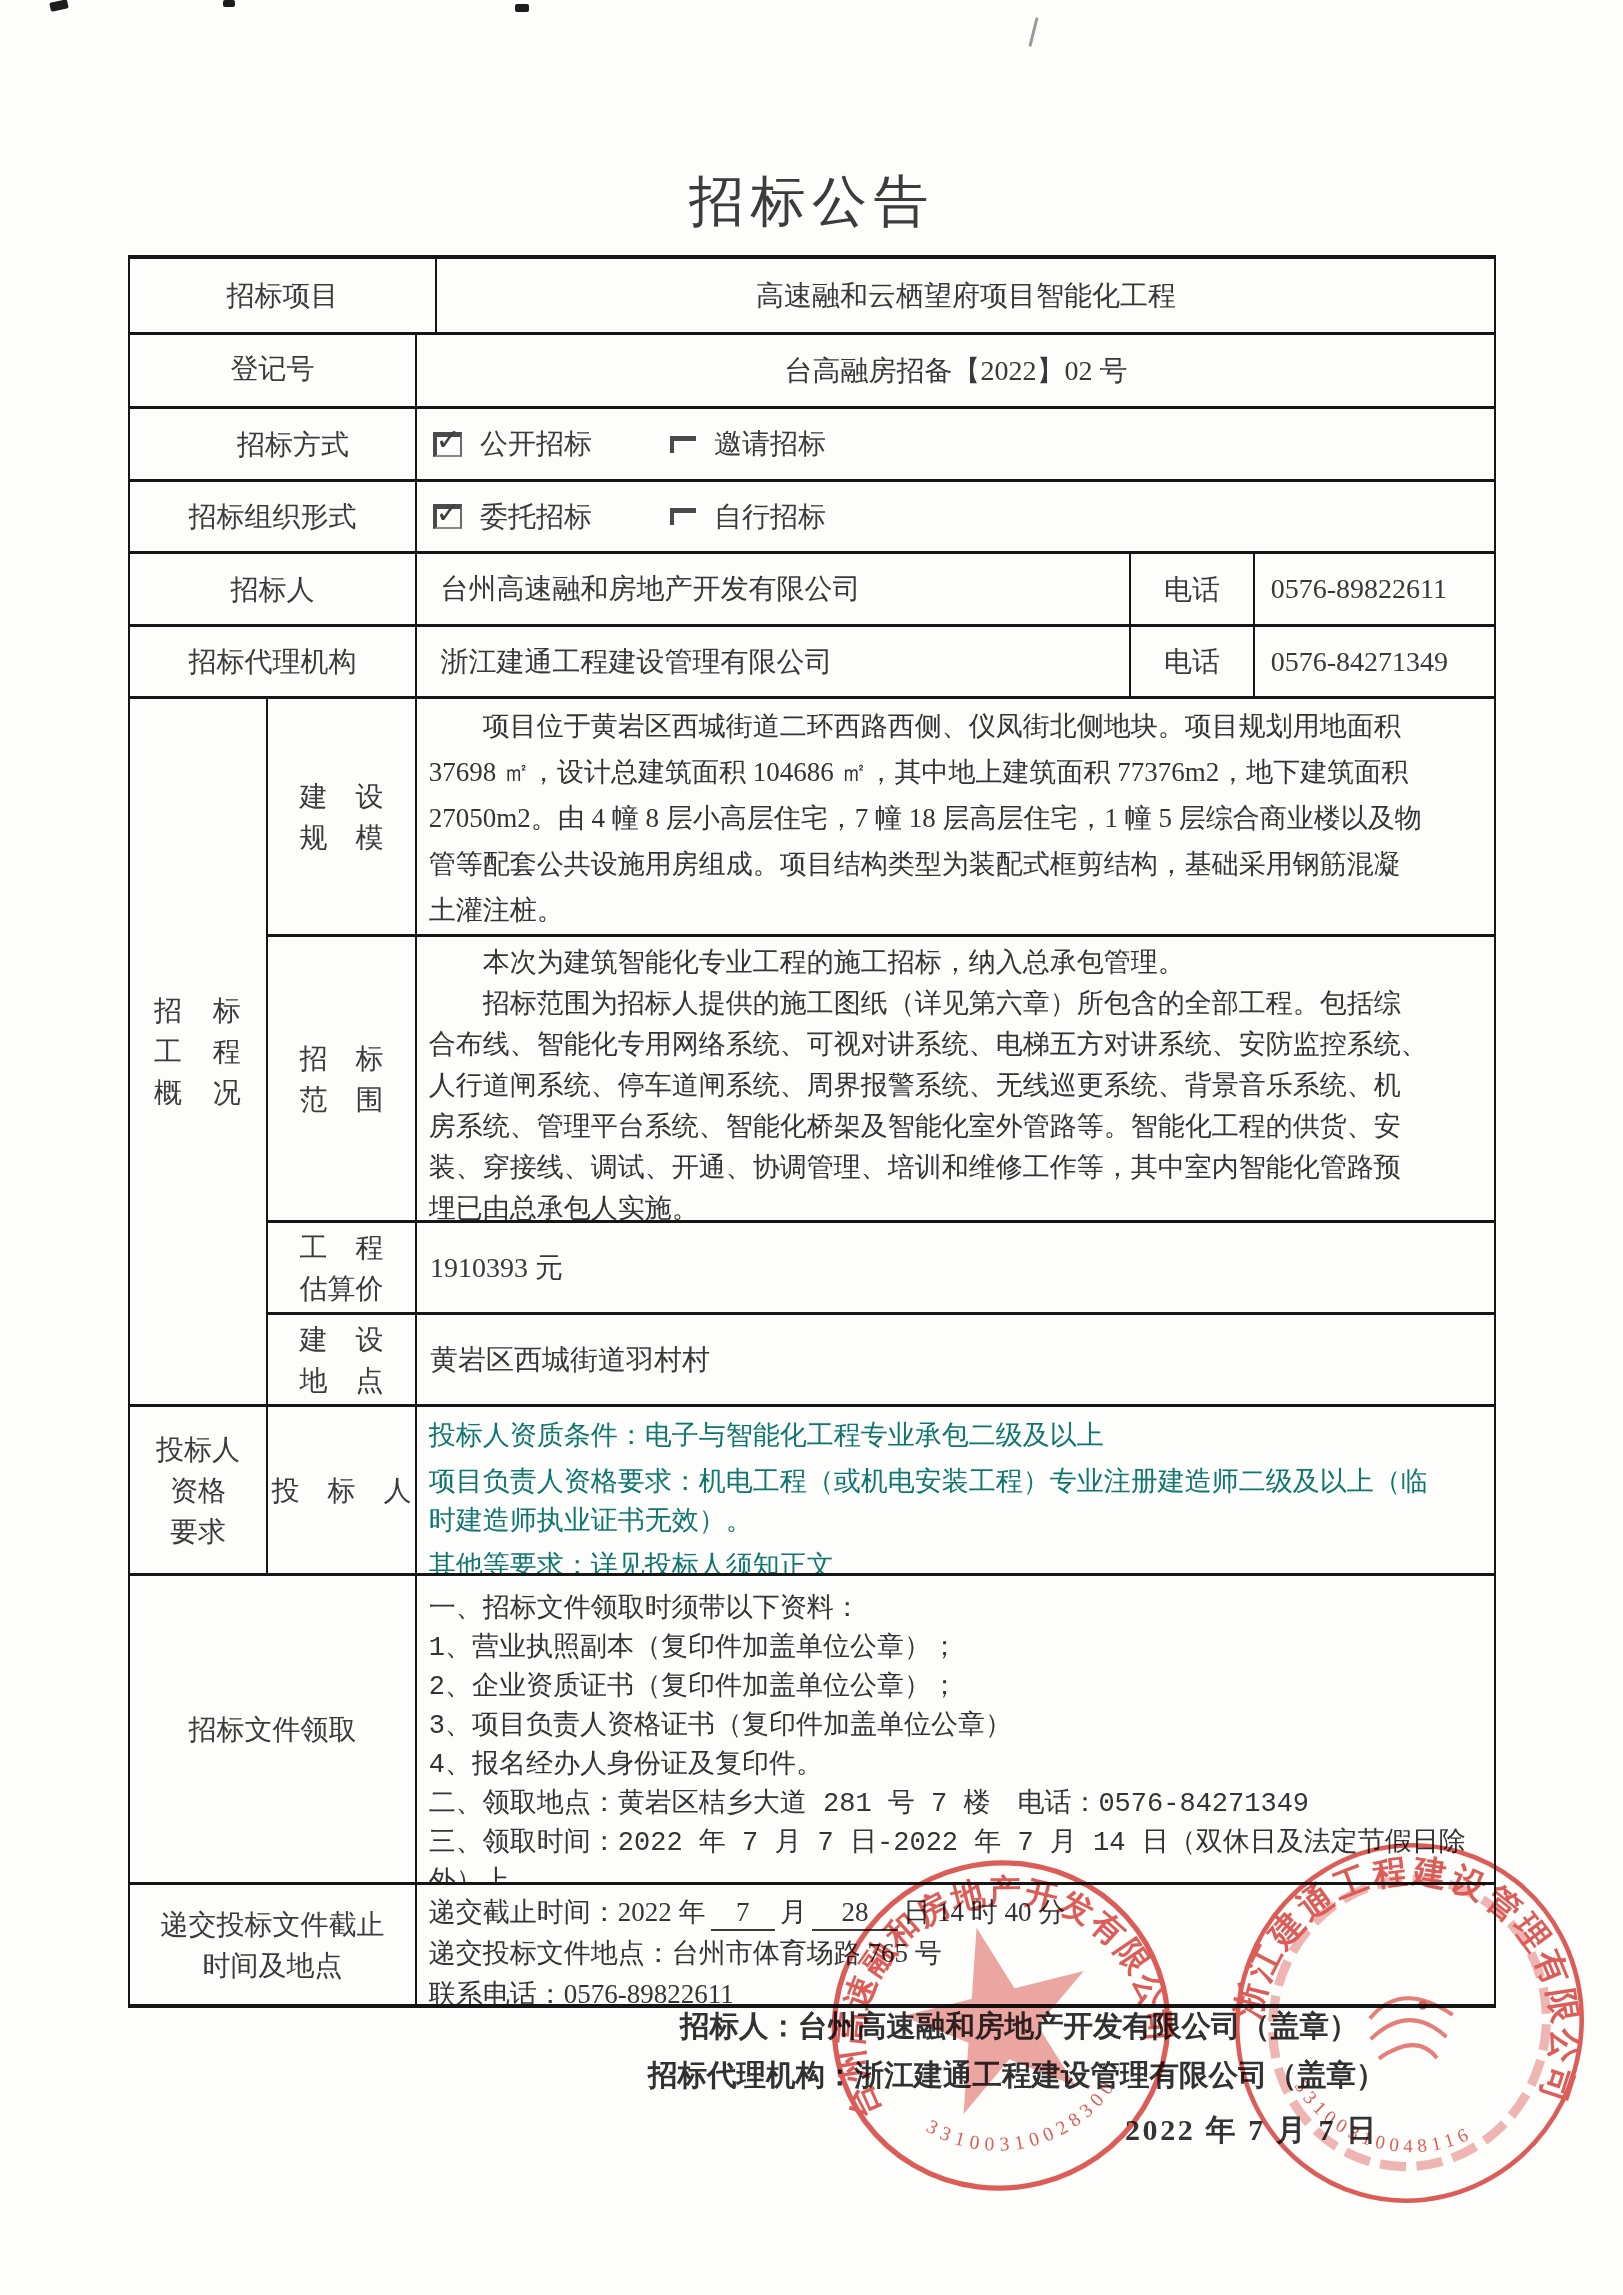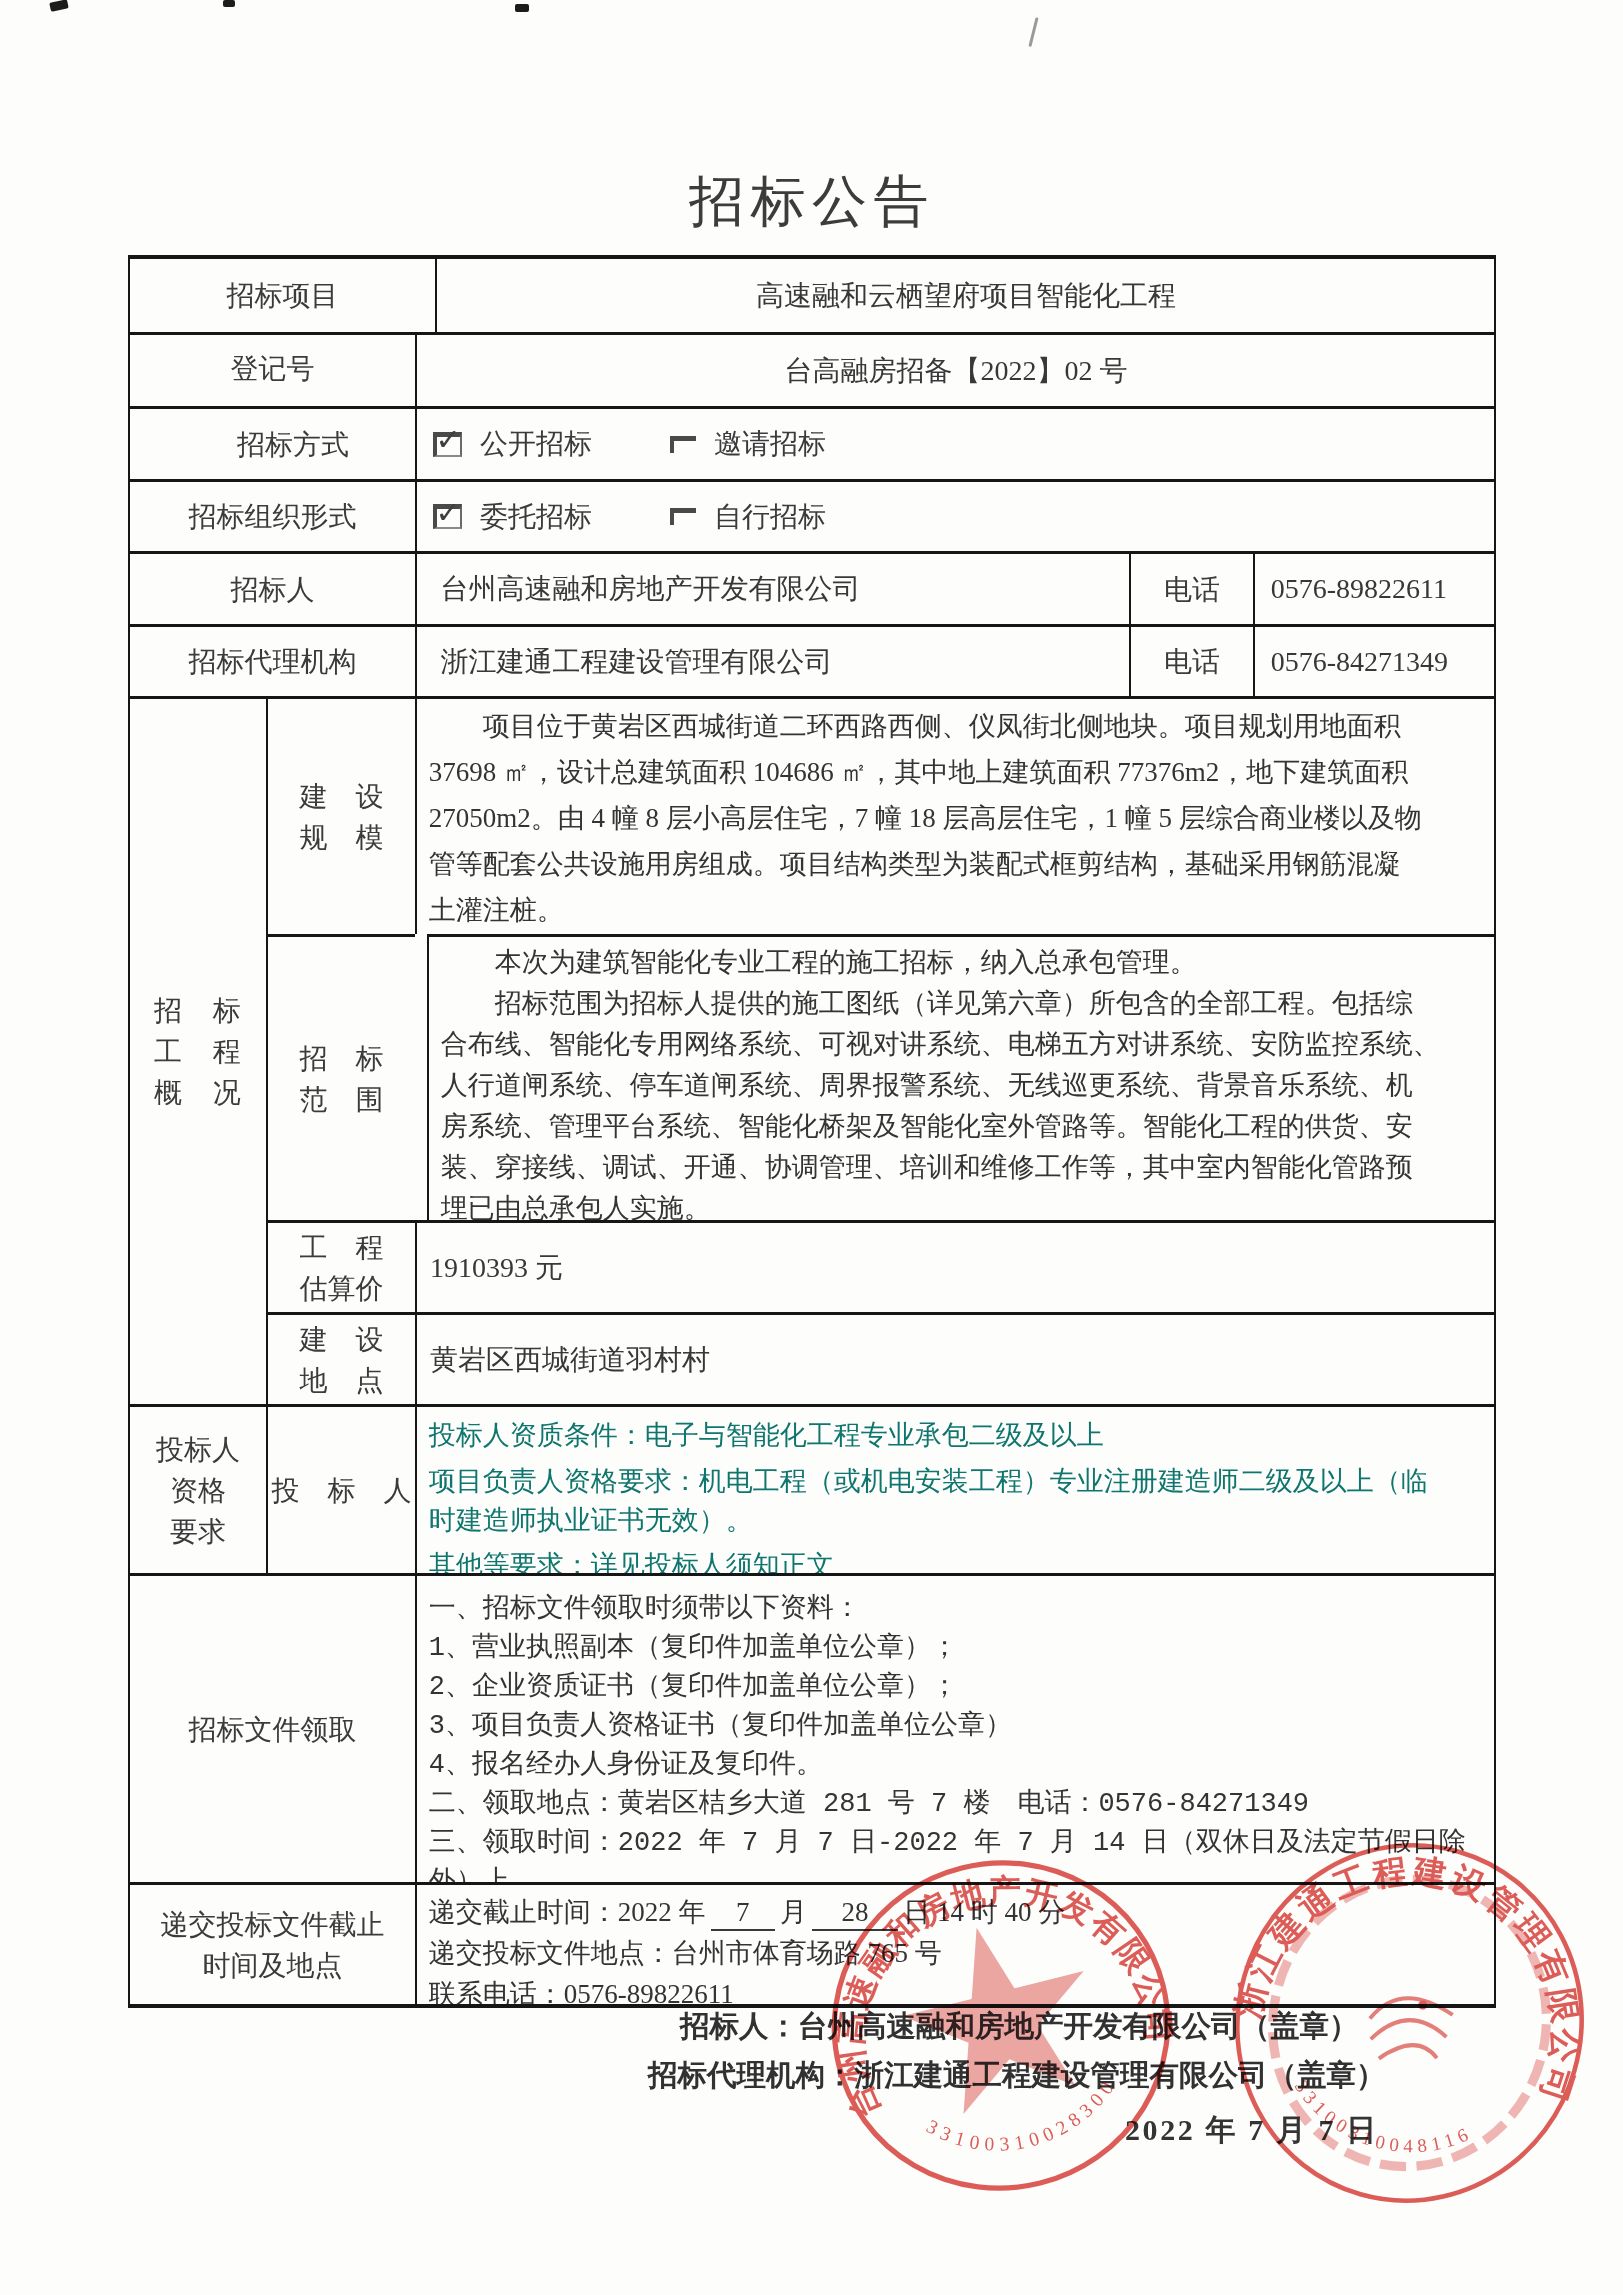--- a/index.html
+++ b/index.html
@@ -161,21 +161,21 @@
     <div class="cell lab" style="grid-area:7/2/8/3;">建　设
 规　模</div>
     <div class="cell para" style="grid-area:7/3/8/6;">　　项目位于黄岩区西城街道二环西路西侧、仪凤街北侧地块。项目规划用地面积
 37698 ㎡，设计总建筑面积 104686 ㎡，其中地上建筑面积 77376m2，地下建筑面积
 27050m2。由 4 幢 8 层小高层住宅，7 幢 18 层高层住宅，1 幢 5 层综合商业楼以及物
 管等配套公共设施用房组成。项目结构类型为装配式框剪结构，基础采用钢筋混凝
 土灌注桩。</div>
 
     <div class="cell lab" style="grid-area:8/2/9/3;">招　标
 范　围</div>
-    <div class="cell para tight" style="grid-area:8/3/9/6;margin-left:12px;">　　本次为建筑智能化专业工程的施工招标，纳入总承包管理。
+    <div class="cell para tight" style="grid-area:8/3/9/6;">　　本次为建筑智能化专业工程的施工招标，纳入总承包管理。
 　　招标范围为招标人提供的施工图纸（详见第六章）所包含的全部工程。包括综
 合布线、智能化专用网络系统、可视对讲系统、电梯五方对讲系统、安防监控系统、
 人行道闸系统、停车道闸系统、周界报警系统、无线巡更系统、背景音乐系统、机
 房系统、管理平台系统、智能化桥架及智能化室外管路等。智能化工程的供货、安
 装、穿接线、调试、开通、协调管理、培训和维修工作等，其中室内智能化管路预
 埋已由总承包人实施。</div>
 
     <div class="cell lab" style="grid-area:9/2/10/3;">工　程
 估算价</div>
     <div class="cell val-l" style="grid-area:9/3/10/6;padding-left:13px;">1910393 元</div>

